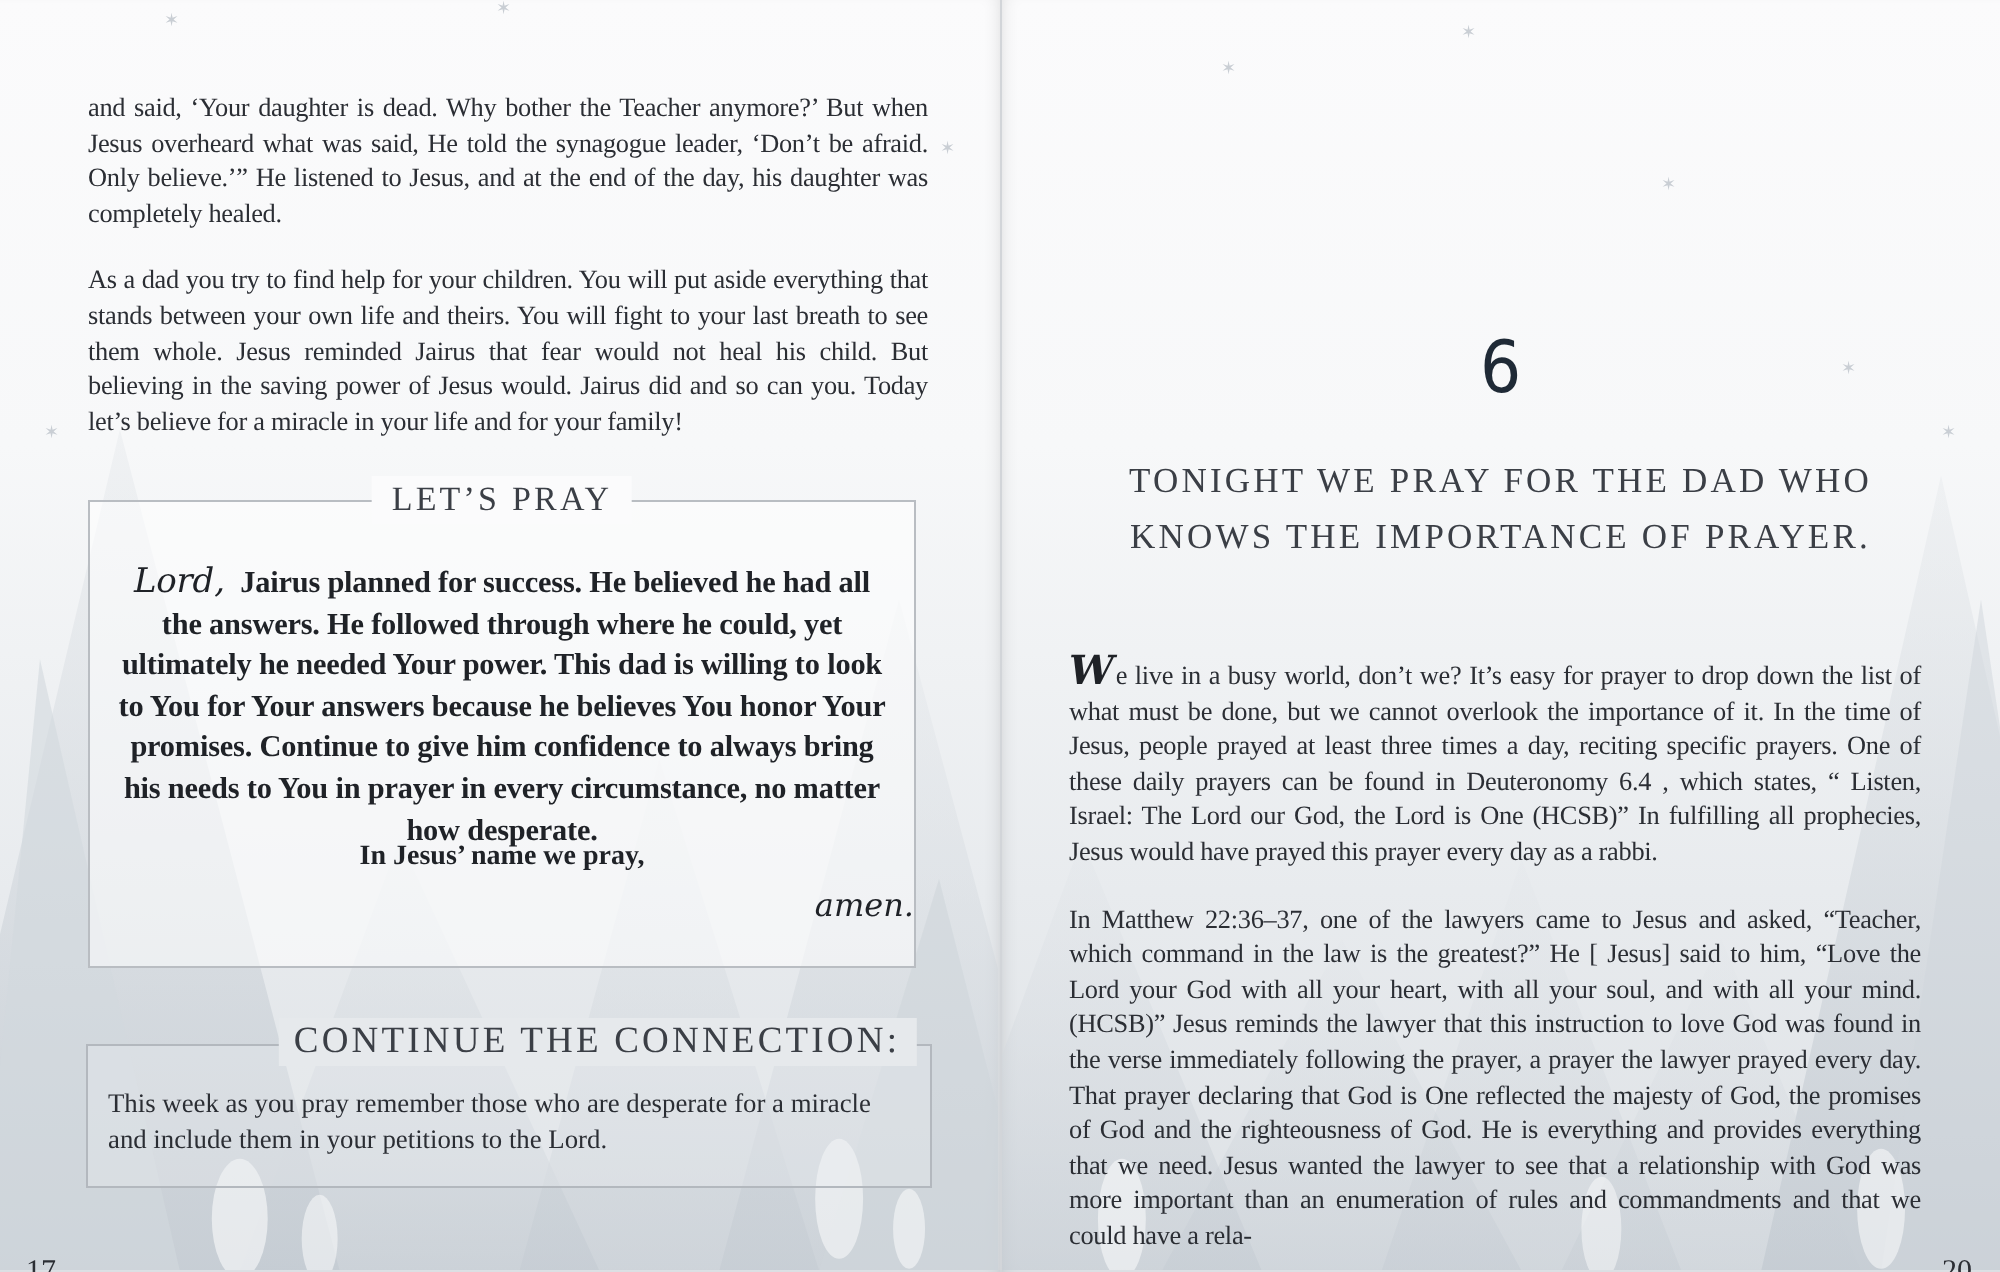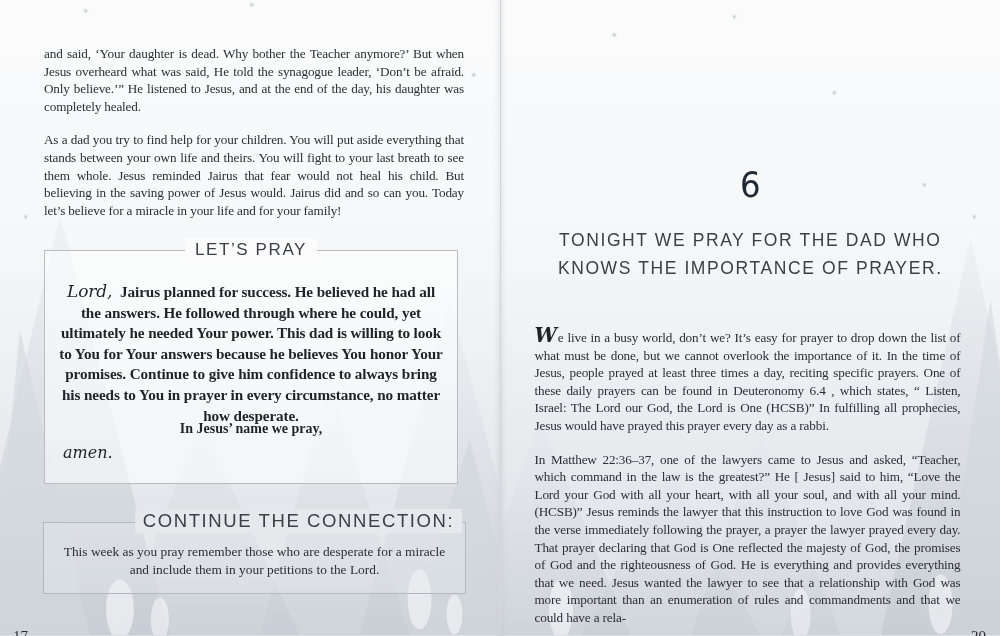--- a/index.html
+++ b/index.html
@@ -20,21 +20,21 @@
   .content { position:relative; z-index:1; }
   .star { position:absolute; color:#c9ced4; font-size:9px; font-family:"DejaVu Sans", sans-serif; }
 
   .body-text {
     position:absolute; font-size:13.2px; line-height:17.6px; text-align:justify;
     color:#2b2e34; letter-spacing:-0.15px;
   }
   .body-text p { margin:0 0 16px 0; }
 
   .heading-sans {
-    font-family:Liberation Sans, sans-serif;
+    font-family:Liberation Serif, serif;
     font-stretch:condensed; letter-spacing:1.6px; color:#3b3f46; font-weight:normal;
   }
 
   .pray-box {
     position:absolute; left:44px; top:250px; width:412px; height:232px;
     border:1px solid #b9bdc2; background:rgba(255,255,255,0.55);
   }
   .box-title {
     position:absolute; top:-13px; left:50%; transform:translateX(-50%);
     background:#fbfbfc; padding:0 10px; font-size:17px; line-height:24px; white-space:nowrap;
@@ -44,32 +44,32 @@
     font-size:15.2px; line-height:20.6px; font-weight:bold; color:#1f2227; letter-spacing:-0.1px;
   }
   .script {
     font-family:"DejaVu Serif", serif; font-style:italic; font-weight:normal; color:#1f2227;
   }
   .pray-lead { font-size:17px; margin-right:4px;text-align:right; }
   .closing {
     position:absolute; left:0; right:0; top:170px; text-align:center;
     font-size:14px; font-weight:bold; color:#1f2227;
   }
-  .amen { position:absolute; left:18px; right:0; top:192px; text-align:left; font-size:16px; }
+  .amen { position:absolute; left:18px; right:0; top:192px; text-align:right; font-size:16px; }
 
   .conn-box {
     position:absolute; left:43px; top:522px; width:421px; height:70px;
     border:1px solid #b3b8be; background:rgba(235,238,241,0.35);
   }
   .conn-title {
     position:absolute; top:-14px; left:50%; transform:translateX(-50%);
     background:#e6e9ec; padding:0 8px; font-size:18.5px; line-height:24px; white-space:nowrap;margin-left:44px;
   }
   .conn-text {
-    position:absolute; left:10px; right:10px; top:20px; text-align:center;
+    position:absolute; left:10px; right:10px; top:20px; text-align:left;
     font-size:13.4px; line-height:18px; color:#2b2e34;
   }
   .page-num { position:absolute; top:628px; font-size:15px; color:#2b2e34; }
 
   .chapter-num {
     position:absolute; left:0; right:0; top:164px; text-align:center;
     font-family:"DejaVu Sans Condensed","DejaVu Sans", sans-serif;
     font-size:36px; color:#1f2a36; font-stretch:condensed;
   }
   .chapter-title {

